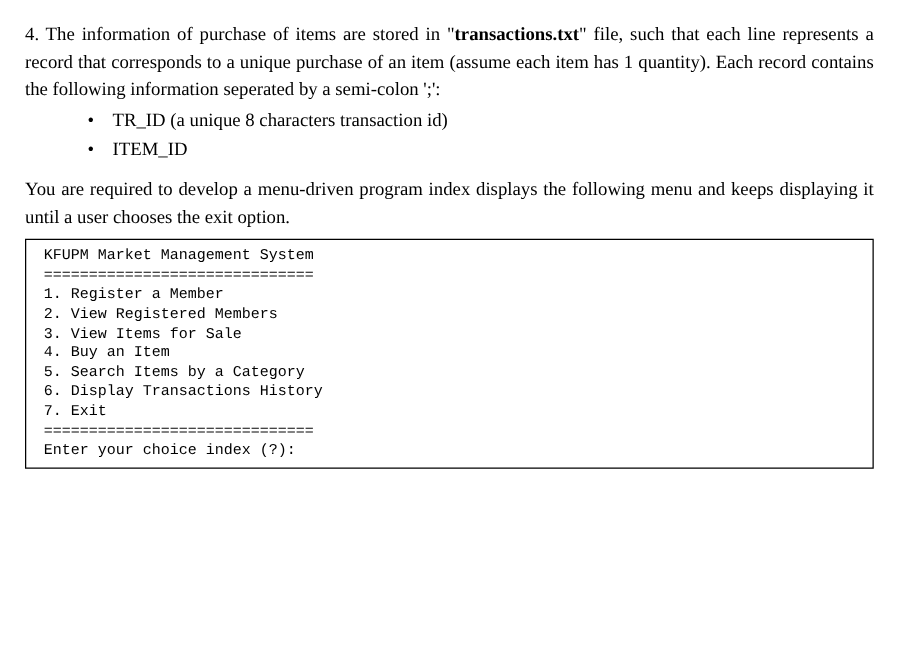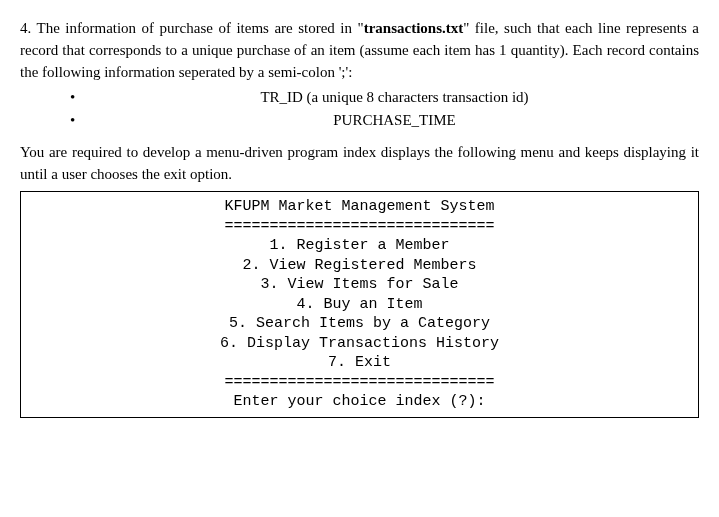--- a/index.html
+++ b/index.html
@@ -1,19 +1,18 @@
 <!DOCTYPE html>
 <html><head>
   <meta charset="utf-8">
   <style>
     * {
       margin: 0;
       padding: 0;
       box-sizing: border-box;
-      text-align: center;
     }
     body {
       font-family: "Times New Roman", Times, serif;
       font-size: 15px;
       color: #000;
       background: #fff;
       padding: 18px 20px;
       width: 719px;
       line-height: 1.45;
     }
@@ -39,38 +38,38 @@
       position: absolute;
       left: 0;
       top: 0;
     }
     .instructions {
       text-align: justify;
       margin-bottom: 6px;
     }
     .menu-box {
       border: 1px solid #000;
-      padding: 5px 24px;
+      padding: 5px 14px;
       font-family: "Courier New", Courier, monospace;
-      font-size: 15px;
+      font-size: 12px;
       line-height: 1.3;
       white-space: pre;
     }
   </style>
 </head>
 <body>
 
 <div class="paragraph">
   <span>4.</span>
   <span>The information of purchase of items are stored in "</span><span class="filename">transactions.txt</span><span>" file, such that each line represents a record that corresponds to a unique purchase of an item (assume each item has 1 quantity). Each record contains the following information seperated by a semi-colon ';':</span>
 </div>
 
 <ul class="field-list">
   <li><span>TR_ID (a unique 8 characters transaction id)</span></li>
-  <li><span>PURCHASE_TIME</span></li>
+  <li><span>ITEM_ID</span></li>
 </ul>
 
 <div class="instructions">You are required to develop a menu-driven program index displays the following menu and keeps displaying it until a user chooses the exit option.</div>
 
 <div class="menu-box"><span>KFUPM Market Management System</span>
 <span>==============================</span>
 <span>1. Register a Member</span>
 <span>2. View Registered Members</span>
 <span>3. View Items for Sale</span>
 <span>4. Buy an Item</span>

